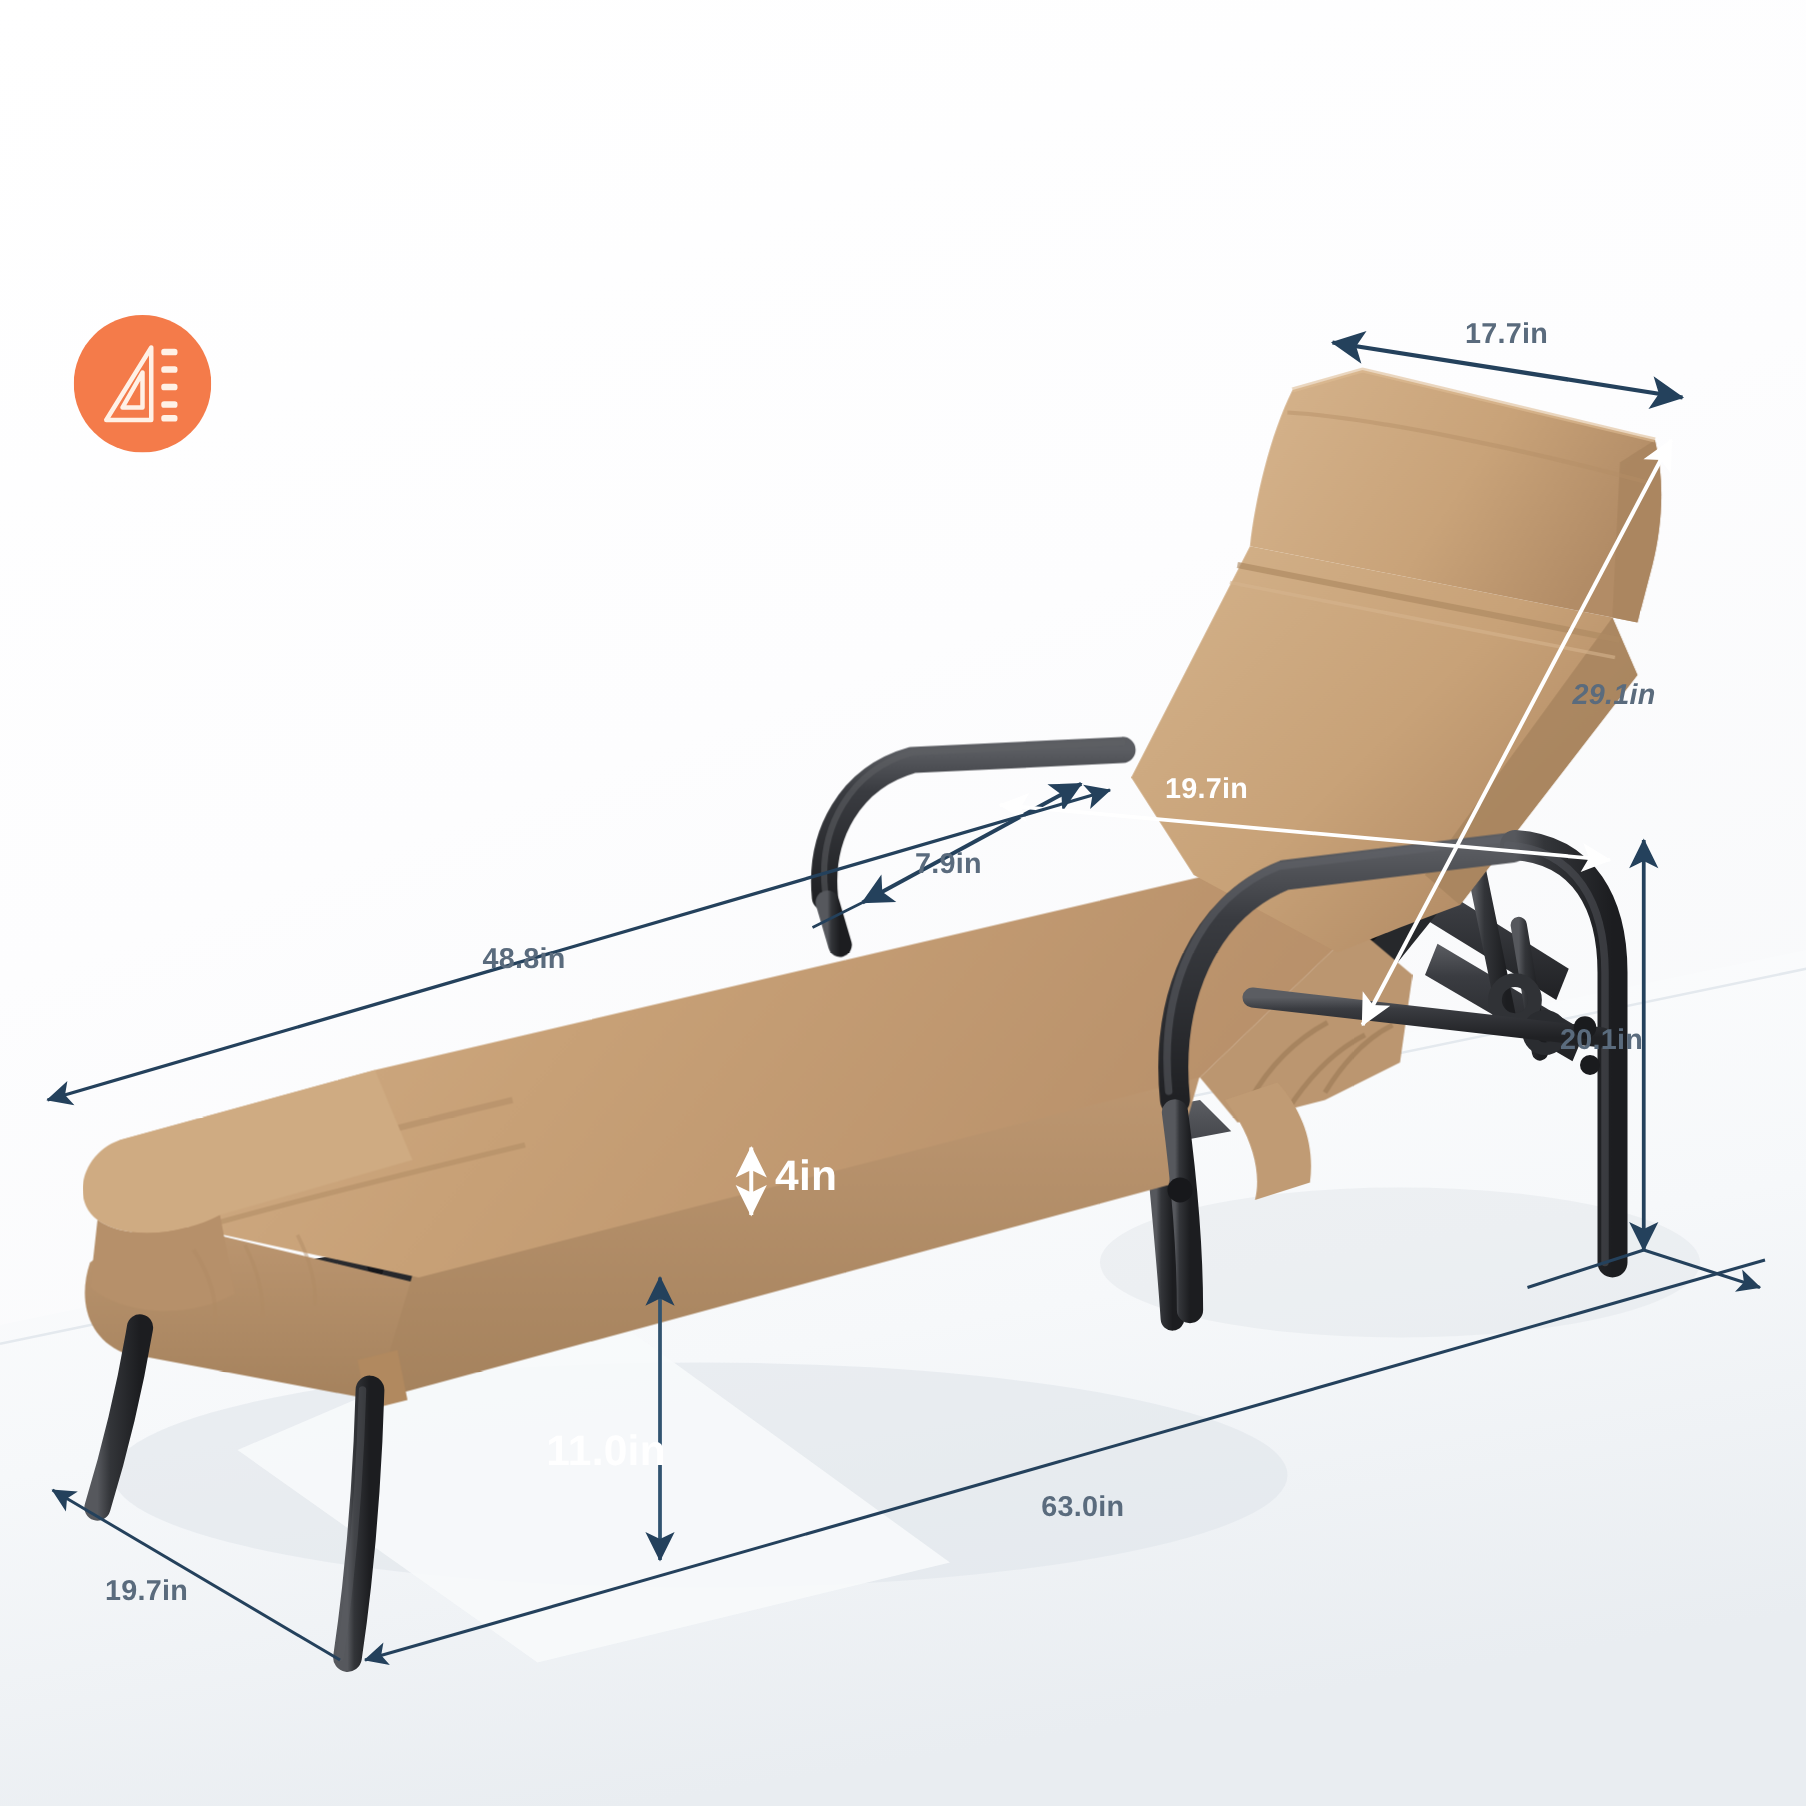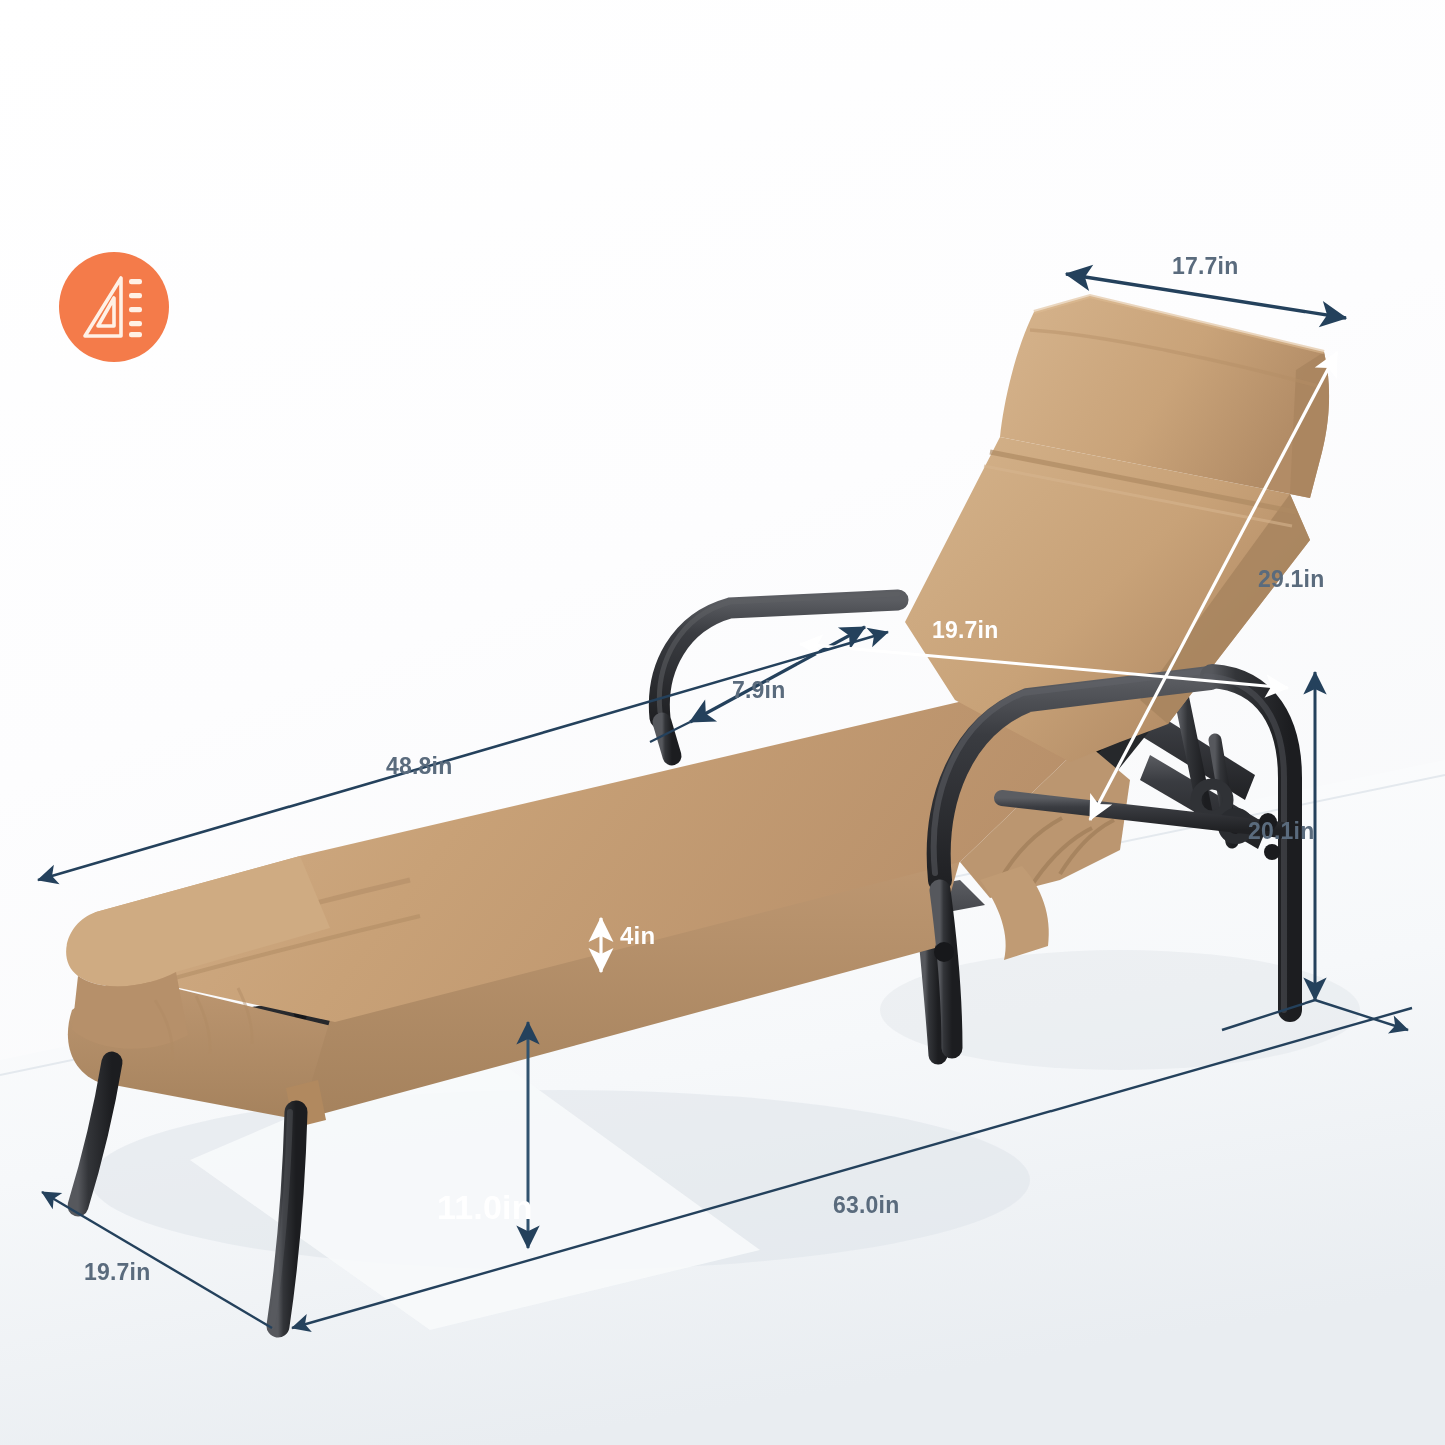--- a/index.html
+++ b/index.html
@@ -290,31 +290,31 @@
       <line x1="1412" y1="1008" x2="292" y2="1328" stroke="#24415c" stroke-width="2.4" marker-end="url(#arrDark)"></line>
     </g>
 
     <g>
       <line x1="272" y1="1328" x2="42" y2="1192" stroke="#24415c" stroke-width="2.4" marker-end="url(#arrDark)"></line>
     </g>
   </svg>
 
   <div class="dim-label dim-dark" style="left:1172px; top:253px;">17.7in</div>
 
-  <div class="dim-label dim-dark" style="left:1258px; top:566px;">29.1in</div>
+  <div class="dim-label dim-dark" style="left:1258px; top:542px;font-style:italic;">29.1in</div>
 
   <div class="dim-label dim-dark" style="left:732px; top:677px;">7.9in</div>
 
   <div class="dim-label dim-white" style="left:932px; top:617px;">19.7in</div>
 
   <div class="dim-label dim-dark" style="left:386px; top:753px;">48.8in</div>
 
-  <div class="dim-label dim-white" style="left:620px; top:922px; font-size:24px;">4in</div>
+  <div class="dim-label dim-white" style="left:620px; top:922px; font-size:34px;">4in</div>
 
   <div class="dim-label dim-dark" style="left:1248px; top:818px;">20.1in</div>
 
-  <div class="dim-label dim-white" style="left:437px; top:1142px; font-size:34px;margin-top:46px;">11.0in</div>
+  <div class="dim-label dim-white" style="left:437px; top:1142px; font-size:34px;">11.0in</div>
 
   <div class="dim-label dim-dark" style="left:833px; top:1192px;">63.0in</div>
 
   <div class="dim-label dim-dark" style="left:84px; top:1259px;">19.7in</div>
 
 </div>
 
 </body></html>

